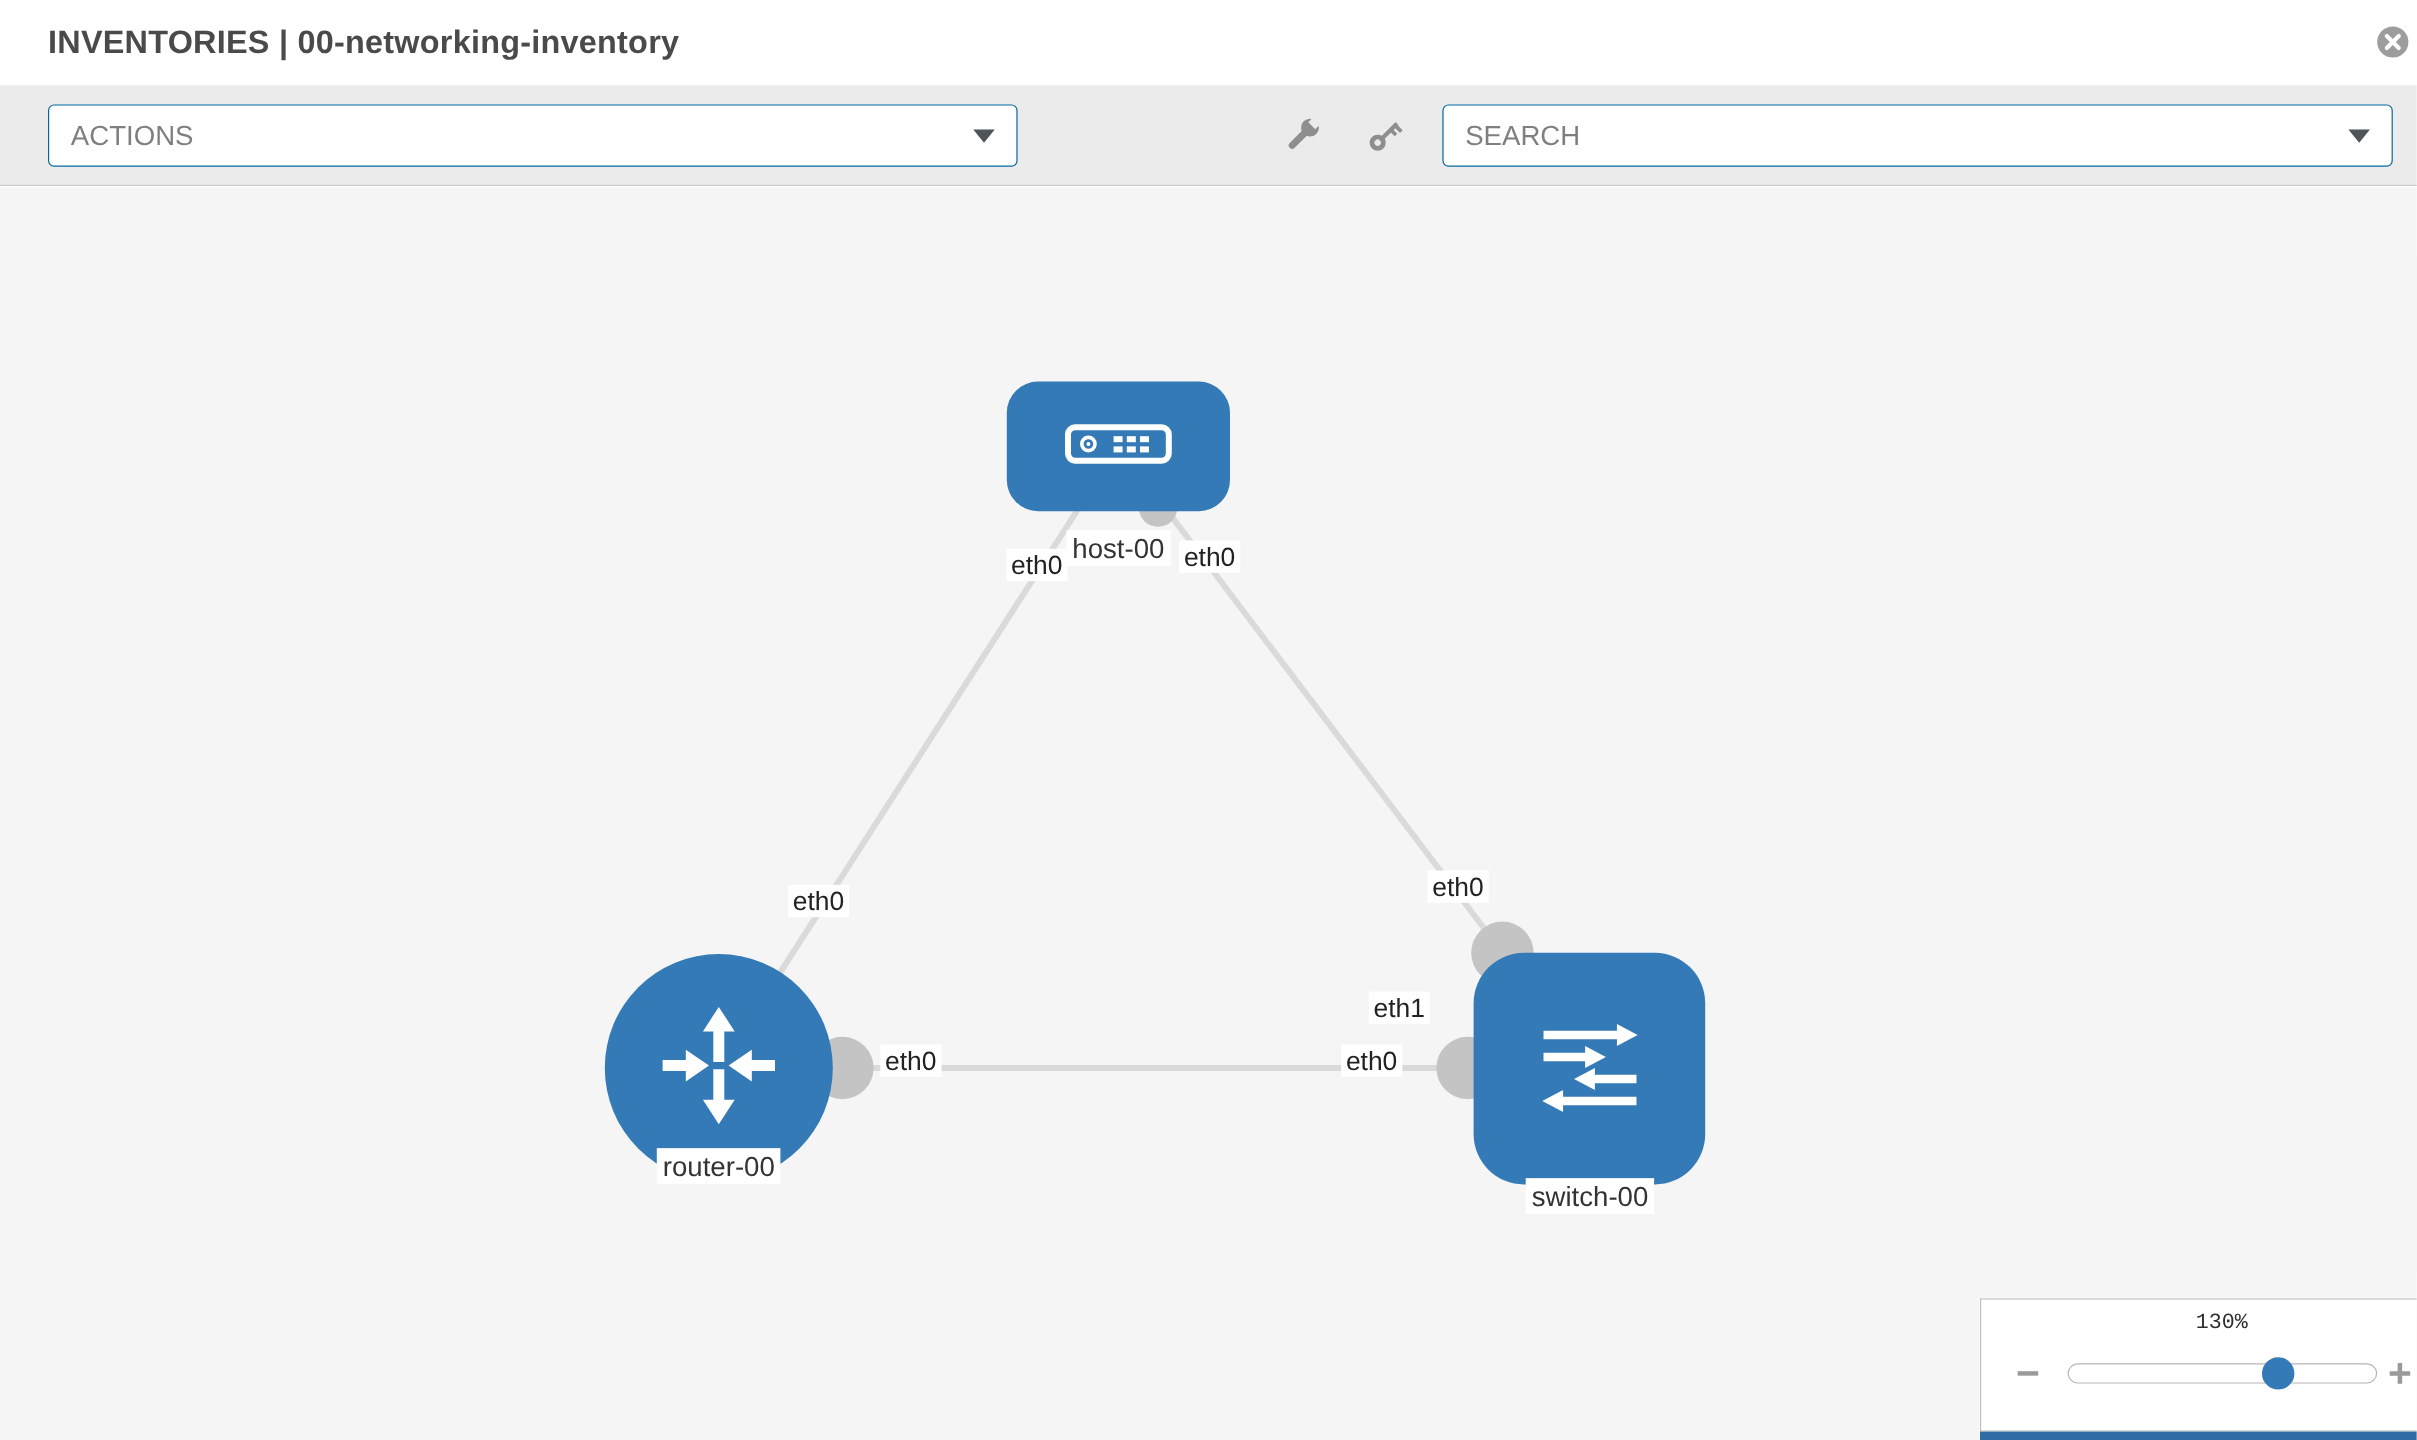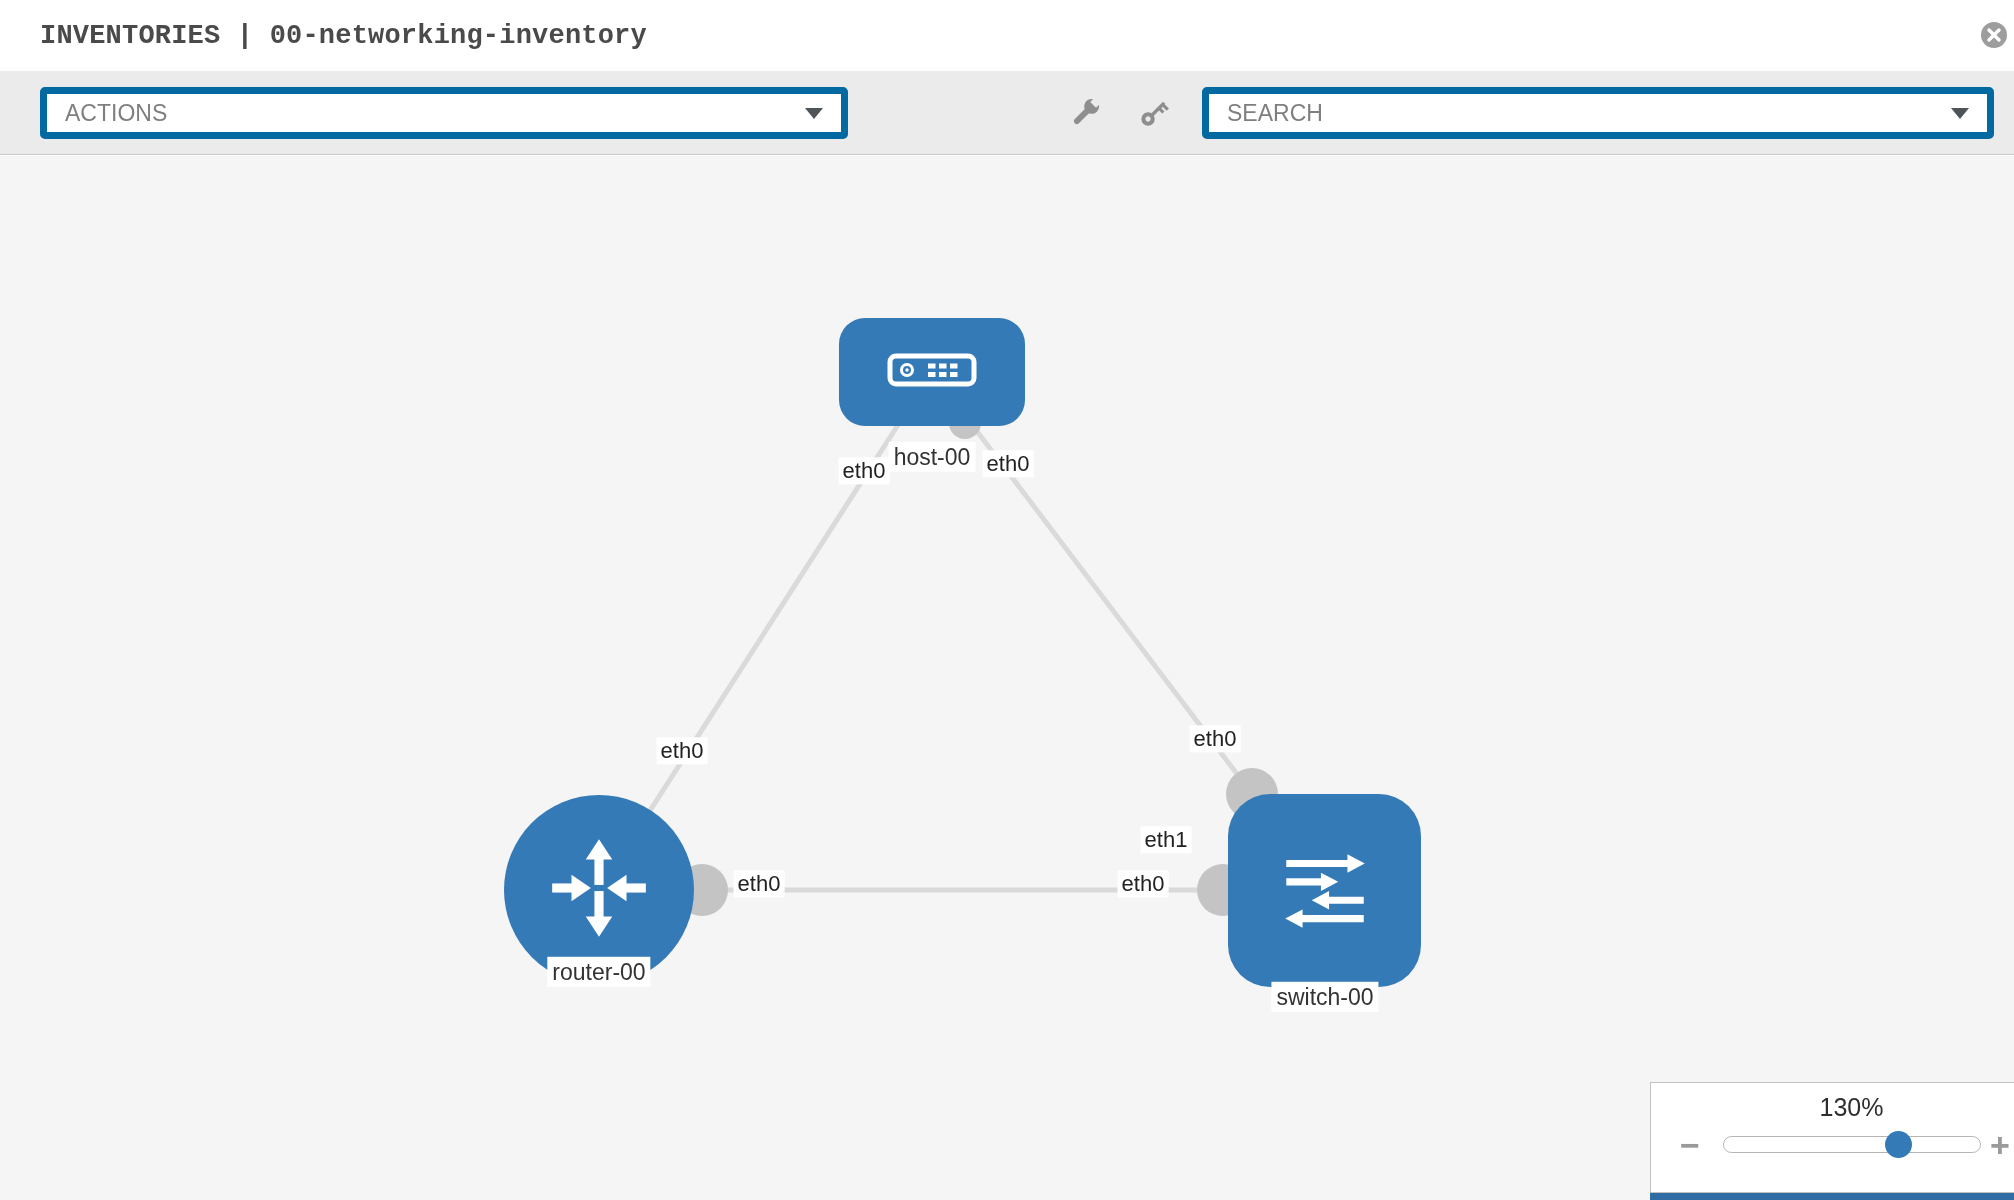--- a/index.html
+++ b/index.html
@@ -15,42 +15,41 @@
     background:#fff;
   }
 
   
   .hdr {
     position:relative;
     height:71px;
     background:#fff;
     display:flex; align-items:center;
     padding-left:40px;
-    font-family:Liberation Mono, monospace;
   }
   .hdr h1 {
     margin:0; font-size:27px; font-weight:bold; color:#4a4a4a;
     letter-spacing:0.2px;
   }
   .close-btn {
     position:absolute; top:21px; right:6px;
     width:28px; height:28px; cursor:pointer;
   }
 
   
   .toolbar {
     position:relative;
     height:84px;
     background:#ebebeb;
     border-bottom:1px solid #c9c9c9;
   }
   .select {
     position:absolute; top:16px; height:52px;
     background:#fff;
-    border:7px solid #0369a1;
+    border:1px solid #0369a1;
     border-radius:5px;
     display:flex; align-items:center; justify-content:space-between;
     padding:0 18px 0 18px;
     font-size:23px; color:#7f7f7f;
     cursor:pointer;
   }
   .select .chev {
     width:0; height:0;
     border-left:9px solid transparent;
     border-right:9px solid transparent;
@@ -95,21 +94,21 @@
 
   
   .zoom-panel {
     position:absolute; right:0; bottom:7px;
     width:364px; height:111px;
     background:#fff;
     border:1px solid #c2c2c2; border-right:none;
   }
   .zoom-level {
     position:absolute; top:10px; left:72px; right:34px;
-    text-align:center; font-size:25px; color:#2e2e2e;
+    text-align:center; font-size:18px; color:#2e2e2e;font-family:Liberation Mono, monospace;
   }
   .zoom-btn {
     position:absolute; top:2px;
     width:26px; text-align:center;
     font-size:34px; color:#9a9a9a; font-weight:bold;
     cursor:pointer; user-select:none; line-height:32px;
   }
   .zoom-out { left:26px; }
   .zoom-in  { left:336px; }
   .zoom-row { position:absolute; top:44px; left:0; right:0; height:34px; }

